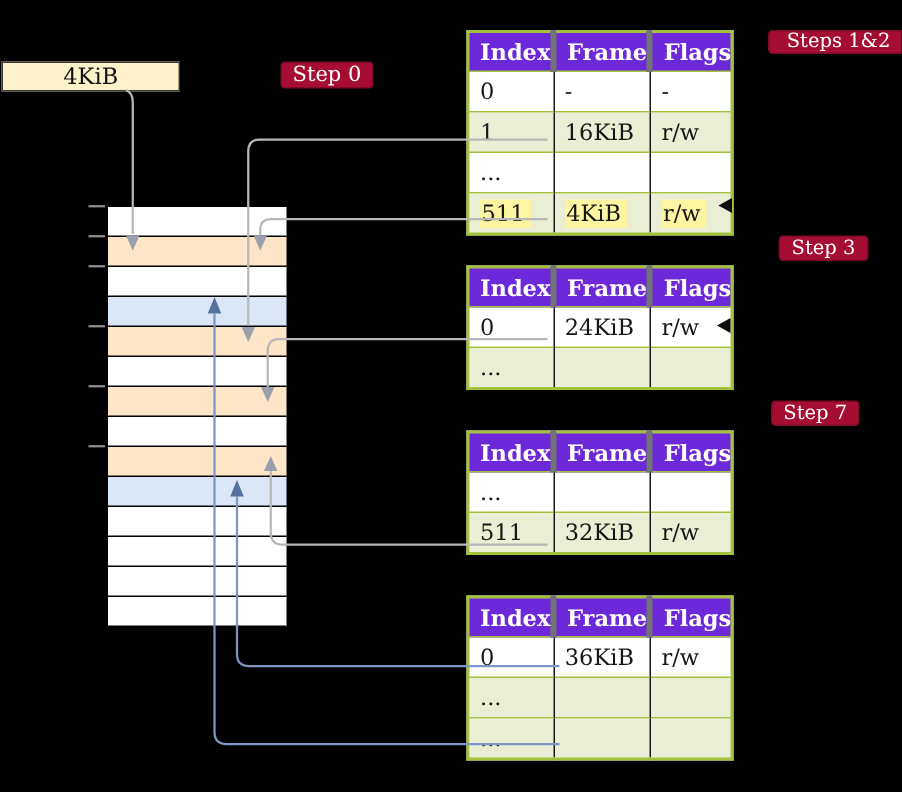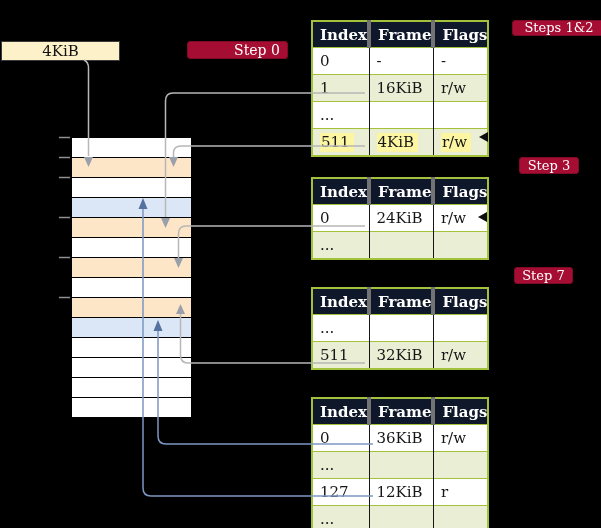--- a/index.html
+++ b/index.html
@@ -8,38 +8,38 @@
   #canvas{position:absolute;inset:0;width:601px;height:528px;}
 
   
   .rootbox{position:absolute;left:1px;top:41px;width:117px;height:18px;
     background:#fdf1ca;border:1px solid #3a3a3a;color:#111;
     font-size:15px;line-height:18px;text-align:center;}
 
   
   .badge{position:absolute;background:#a60d33;color:#fff;text-align:center;
     border-radius:3px;border:1px solid #7e0a27;font-size:13px;}
-  .badge.b0{left:187px;top:41px;width:60px;height:16px;line-height:16px;font-size:14px;padding-left:39px;}
+  .badge.b0{left:187px;top:41px;width:60px;height:16px;line-height:16px;font-size:14px;}
   .badge.b12{left:512px;top:20px;width:92px;height:14px;line-height:14px;}
   .badge.b3{left:519px;top:157px;width:58px;height:15px;line-height:15px;}
   .badge.b4{left:514px;top:267px;width:57px;height:15px;line-height:15px;}
 
   
   .stack{position:absolute;left:71px;top:137px;width:119px;
     border:1px solid #000;border-bottom:none;}
   .mrow{height:19px;border-bottom:1px solid #000;}
   .mrow.white{background:#ffffff;}
   .mrow.peach{background:#fde5c7;}
   .mrow.blue{background:#dbe7f6;}
 
   
   table.pt{position:absolute;border-collapse:collapse;table-layout:fixed;
     border:2px solid #a4c13c;background:#fff;}
   table.pt col.c1{width:57px;} table.pt col.c2{width:61px;} table.pt col.c3{width:49px;}
-  table.pt th{background:#0f172a;color:#fff;font-weight:bold;font-size:15px;
+  table.pt th{background:#6d28d9;color:#fff;font-weight:bold;font-size:15px;
     height:25px;text-align:left;padding:0 0 0 7px;margin-top:20px;}
   table.pt th + th{border-left:4px solid #737373;}
   table.pt td{font-size:15px;color:#161616;height:26px;padding:0 0 0 7px;
     border-top:1px solid #a4c13c;white-space:nowrap;overflow:hidden;}
   table.pt td + td{border-left:1px solid #161616;}
   table.pt tr.alt td{background:#e9eed5;}
   .hl{background:#fcf6a3;padding:0 4px 1px 1px;}
   .t1{left:311px;top:20px;}
   .t2{left:311px;top:177px;}
   .t3{left:311px;top:287px;}
@@ -176,25 +176,20 @@
     <tr>
       <td>0</td>
       <td>36KiB</td>
       <td>r/w</td>
     </tr>
     <tr class="alt">
       <td>...</td>
       <td></td>
       <td></td>
     </tr>
-    <tr>
-      <td>127</td>
-      <td>12KiB</td>
-      <td>r</td>
-    </tr>
     <tr class="alt">
       <td>...</td>
       <td></td>
       <td></td>
     </tr>
   </tbody>
     </table>
 
   <svg class="overlay" width="601" height="528" viewBox="0 0 601 528">
 

